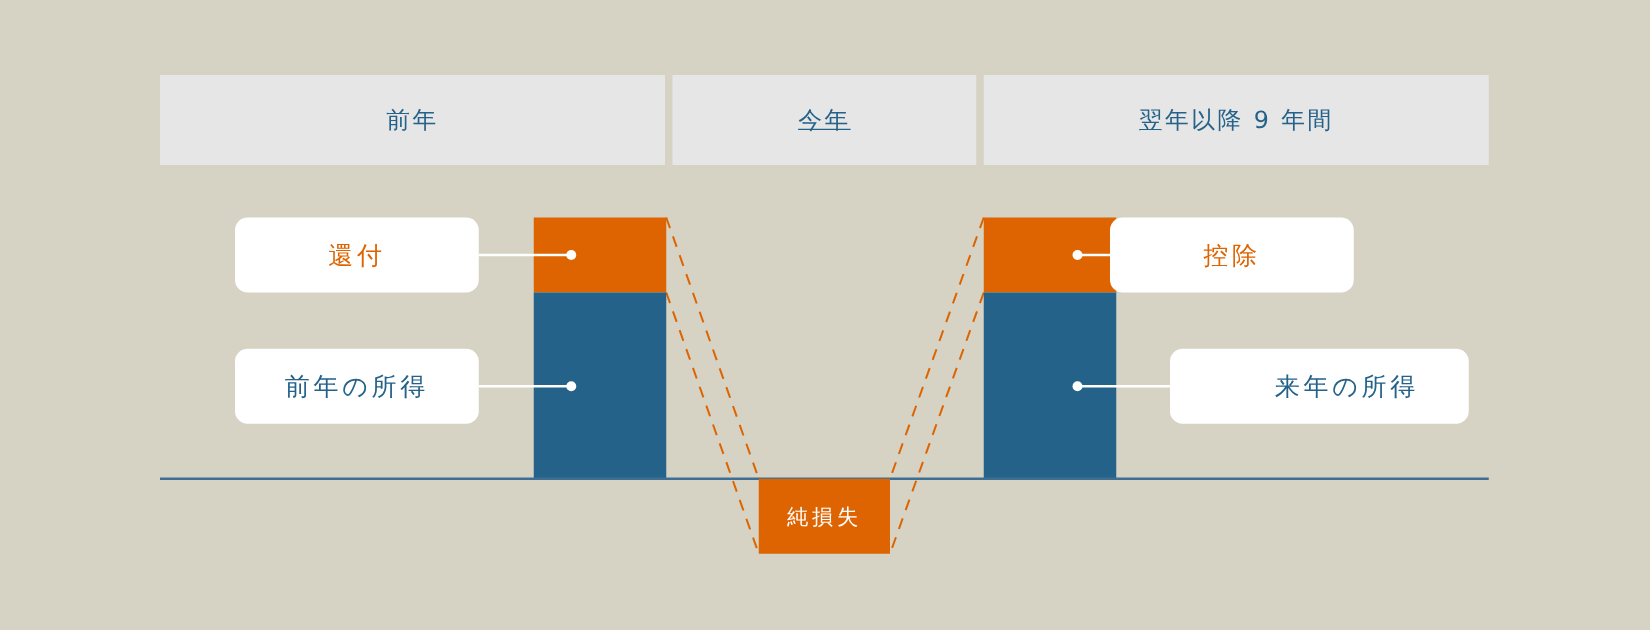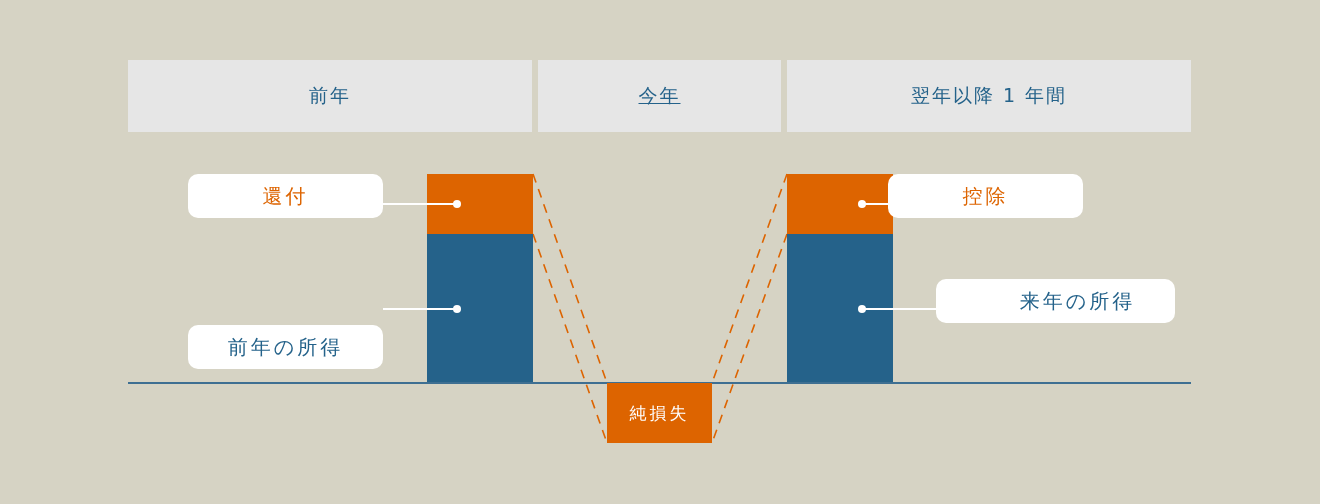--- a/index.html
+++ b/index.html
@@ -9,21 +9,21 @@
       position: relative; overflow: hidden;
       font-family: "DejaVu Sans", "Liberation Sans", sans-serif;
     }
     .hdr {
       position: absolute; top: 60px; height: 72px;
       background: #e6e6e6;
       display: flex; align-items: center; justify-content: center;
       color: #24628a; font-size: 19px; letter-spacing: 2px;
     }
     .label-box {
-      position: absolute; width: 195px; height: 44px;
+      position: absolute; width: 195px; height: 60px;
       background: #ffffff; border-radius: 10px;
       display: flex; align-items: center; justify-content: center;
       font-size: 20px; letter-spacing: 3px;
     }
     .label-box.orange { color: #dd6400; }
     .label-box.blue { color: #24628a; }
     .bar { position: absolute; }
     .bar.orange { background: #dd6400; }
     .bar.blue { background: #25628a; }
     .connector {
@@ -48,21 +48,21 @@
 </head>
 <body>
 
 <div class="hdr" style="left:128px; width:404px;">
   <span>前年</span>
 </div>
 <div class="hdr" style="left:538px; width:243px;text-decoration:underline;">
   <span>今年</span>
 </div>
 <div class="hdr" style="left:787px; width:404px;">
-  <span>翌年以降 1 年間</span>
+  <span>翌年以降 9 年間</span>
 </div>
 
 <svg class="dashes" width="1320" height="504">
   <g stroke="#dd6400" stroke-width="1.6" stroke-dasharray="9 7" fill="none">
     <line x1="533" y1="174" x2="607" y2="383"></line>
     <line x1="533" y1="234" x2="607" y2="443"></line>
     <line x1="787" y1="174" x2="712" y2="383"></line>
     <line x1="787" y1="234" x2="712" y2="443"></line>
   </g>
 </svg>
@@ -78,21 +78,21 @@
 <div class="netloss">
   <span>純損失</span>
 </div>
 
 <div class="label-box orange" style="left:188px; top:174px;">
   <span>還付</span>
 </div>
 <div class="connector" style="left:383px; top:203px; width:74px;"></div>
 <div class="dot" style="left:453px; top:200px;"></div>
 
-<div class="label-box blue" style="left:188px; top:279px;margin-top:46px;">
+<div class="label-box blue" style="left:188px; top:279px;">
   <span>前年の所得</span>
 </div>
 <div class="connector" style="left:383px; top:308px; width:74px;"></div>
 <div class="dot" style="left:453px; top:305px;"></div>
 
 <div class="label-box orange" style="left:888px; top:174px;">
   <span>控除</span>
 </div>
 <div class="connector" style="left:862px; top:203px; width:74px;"></div>
 <div class="dot" style="left:858px; top:200px;"></div>

